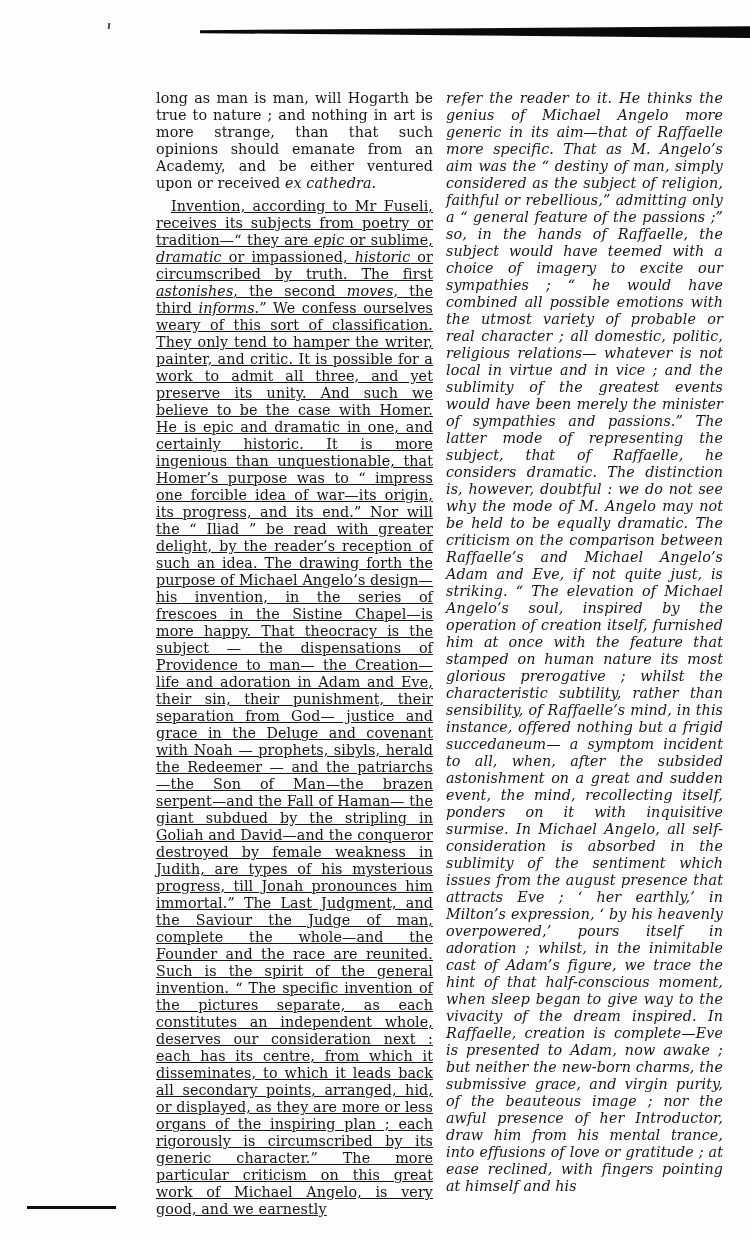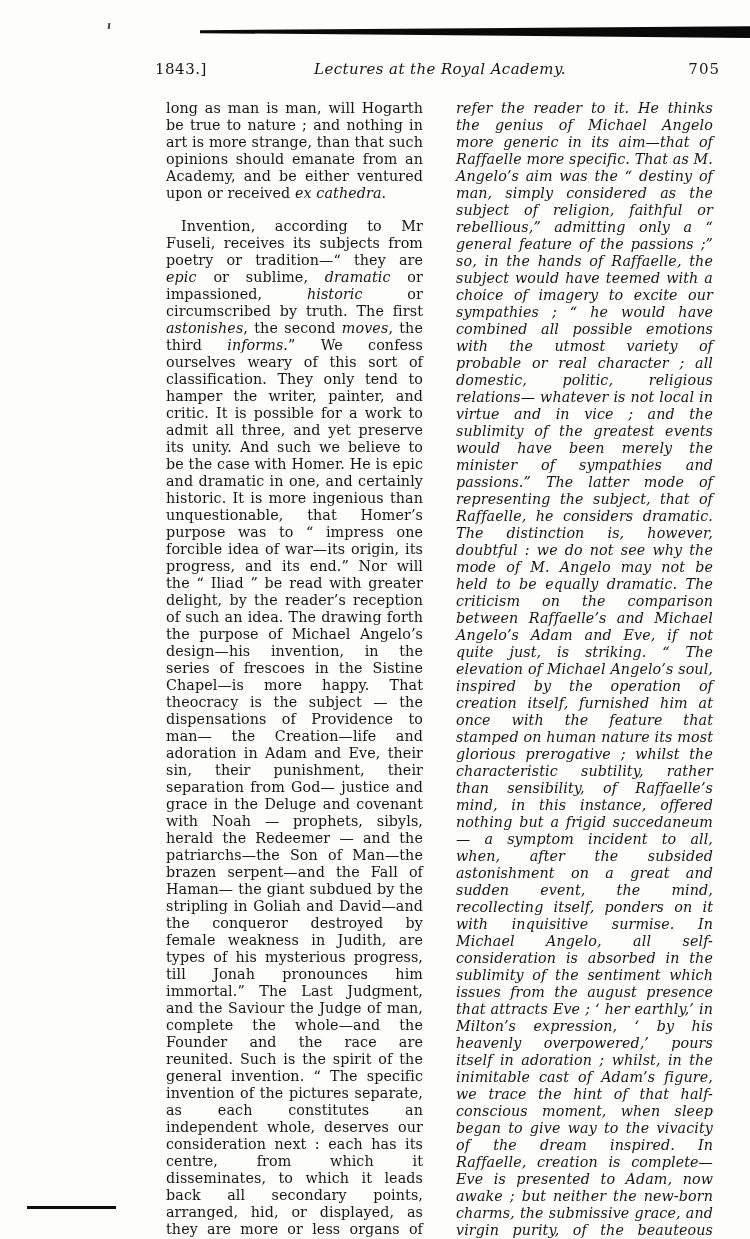--- a/index.html
+++ b/index.html
@@ -64,36 +64,31 @@
     top: 84px;
     width: 289px;
     font-size: 14.3px;
     line-height: 17px;
     text-align: justify;
     text-justify: inter-word;
     letter-spacing: 0.1px;
   }
   .column.left  { left: 150px; }
   .column.right { left: 440px; font-style: italic; }
-  .para { margin: 16px; }
-  .para.indent { text-indent: 15px; }
+  .para { margin: 6px; }
+  .para.indent { text-indent: 15px; text-decoration: underline; }
 </style>
 </head>
 <body>
 
 <div class="page">
 
   <div class="top-bar"></div>
   <div class="tick-speck"></div>
 
-  <div class="header">
-    <span class="date-bracket">1843.]</span>
-    <span class="running-title">Lectures at the Royal Academy.</span>
-    <span class="page-number">705</span>
-  </div>
 
   <div class="column left">
     <p class="para">long as man is man, will Hogarth be true to nature ; and nothing in art is more strange, than that such opinions should emanate from an Academy, and be either ventured upon or received <i>ex cathedra</i>.</p>
     <p class="para indent">Invention, according to Mr Fuseli, receives its subjects from poetry or tradition—“ they are <i>epic</i> or sublime, <i>dramatic</i> or impassioned, <i>historic</i> or circumscribed by truth.  The first <i>astonishes</i>, the second <i>moves</i>, the third <i>informs</i>.”  We confess ourselves weary of this sort of classification.  They only tend to hamper the writer, painter, and critic.  It is possible for a work to admit all three, and yet preserve its unity.  And such we believe to be the case with Homer.  He is epic and dramatic in one, and certainly historic. It is more ingenious than unquestionable, that Homer’s purpose was to “ impress one forcible idea of war—its origin, its progress, and its end.”  Nor will the “ Iliad ” be read with greater delight, by the reader’s reception of such an idea.  The drawing forth the purpose of Michael Angelo’s design—his invention, in the series of frescoes in the Sistine Chapel—is more happy. That theocracy is the subject — the dispensations of Providence to man— the Creation—life and adoration in Adam and Eve, their sin, their punishment, their separation from God— justice and grace in the Deluge and covenant with Noah — prophets, sibyls, herald the Redeemer — and the patriarchs—the Son of Man—the brazen serpent—and the Fall of Haman— the giant subdued by the stripling in Goliah and David—and the conqueror destroyed by female weakness in Judith, are types of his mysterious progress, till Jonah pronounces him immortal.”  The Last Judgment, and the Saviour the Judge of man, complete the whole—and the Founder and the race are reunited.  Such is the spirit of the general invention.  “ The specific invention of the pictures separate, as each constitutes an independent whole, deserves our consideration next : each has its centre, from which it disseminates, to which it leads back all secondary points, arranged, hid, or displayed, as they are more or less organs of the inspiring plan ; each rigorously is circumscribed by its generic character.”   The more particular criticism on this great work of Michael Angelo, is very good, and we earnestly</p>
   </div>
 
   <div class="column right">
     <p class="para">refer the reader to it.  He thinks the genius of Michael Angelo more generic in its aim—that of Raffaelle more specific.  That as M. Angelo’s aim was the “ destiny of man, simply considered as the subject of religion, faithful or rebellious,” admitting only a “ general feature of the passions ;” so, in the hands of Raffaelle, the subject would have teemed with a choice of imagery to excite our sympathies ; “ he would have combined all possible emotions with the utmost variety of probable or real character ; all domestic, politic, religious relations— whatever is not local in virtue and in vice ; and the sublimity of the greatest events would have been merely the minister of sympathies and passions.”  The latter mode of representing the subject, that of Raffaelle, he considers dramatic.  The distinction is, however, doubtful : we do not see why the mode of M. Angelo may not be held to be equally dramatic.  The criticism on the comparison between Raffaelle’s and Michael Angelo’s Adam and Eve, if not quite just, is striking.  “ The elevation of Michael Angelo’s soul, inspired by the operation of creation itself, furnished him at once with the feature that stamped on human nature its most glorious prerogative ; whilst the characteristic subtility, rather than sensibility, of Raffaelle’s mind, in this instance, offered nothing but a frigid succedaneum— a symptom incident to all, when, after the subsided astonishment on a great and sudden event, the mind, recollecting itself, ponders on it with inquisitive surmise.  In Michael Angelo, all self-consideration is absorbed in the sublimity of the sentiment which issues from the august presence that attracts Eve ; ‘ her earthly,’ in Milton’s expression, ‘ by his heavenly overpowered,’ pours itself in adoration ; whilst, in the inimitable cast of Adam’s figure, we trace the hint of that half-conscious moment, when sleep began to give way to the vivacity of the dream inspired.  In Raffaelle, creation is complete—Eve is presented to Adam, now awake ; but neither the new-born charms, the submissive grace, and virgin purity, of the beauteous image ; nor the awful presence of her Introductor, draw him from his mental trance, into effusions of love or gratitude ;  at ease reclined, with fingers pointing at himself and his</p>
   </div>
 

